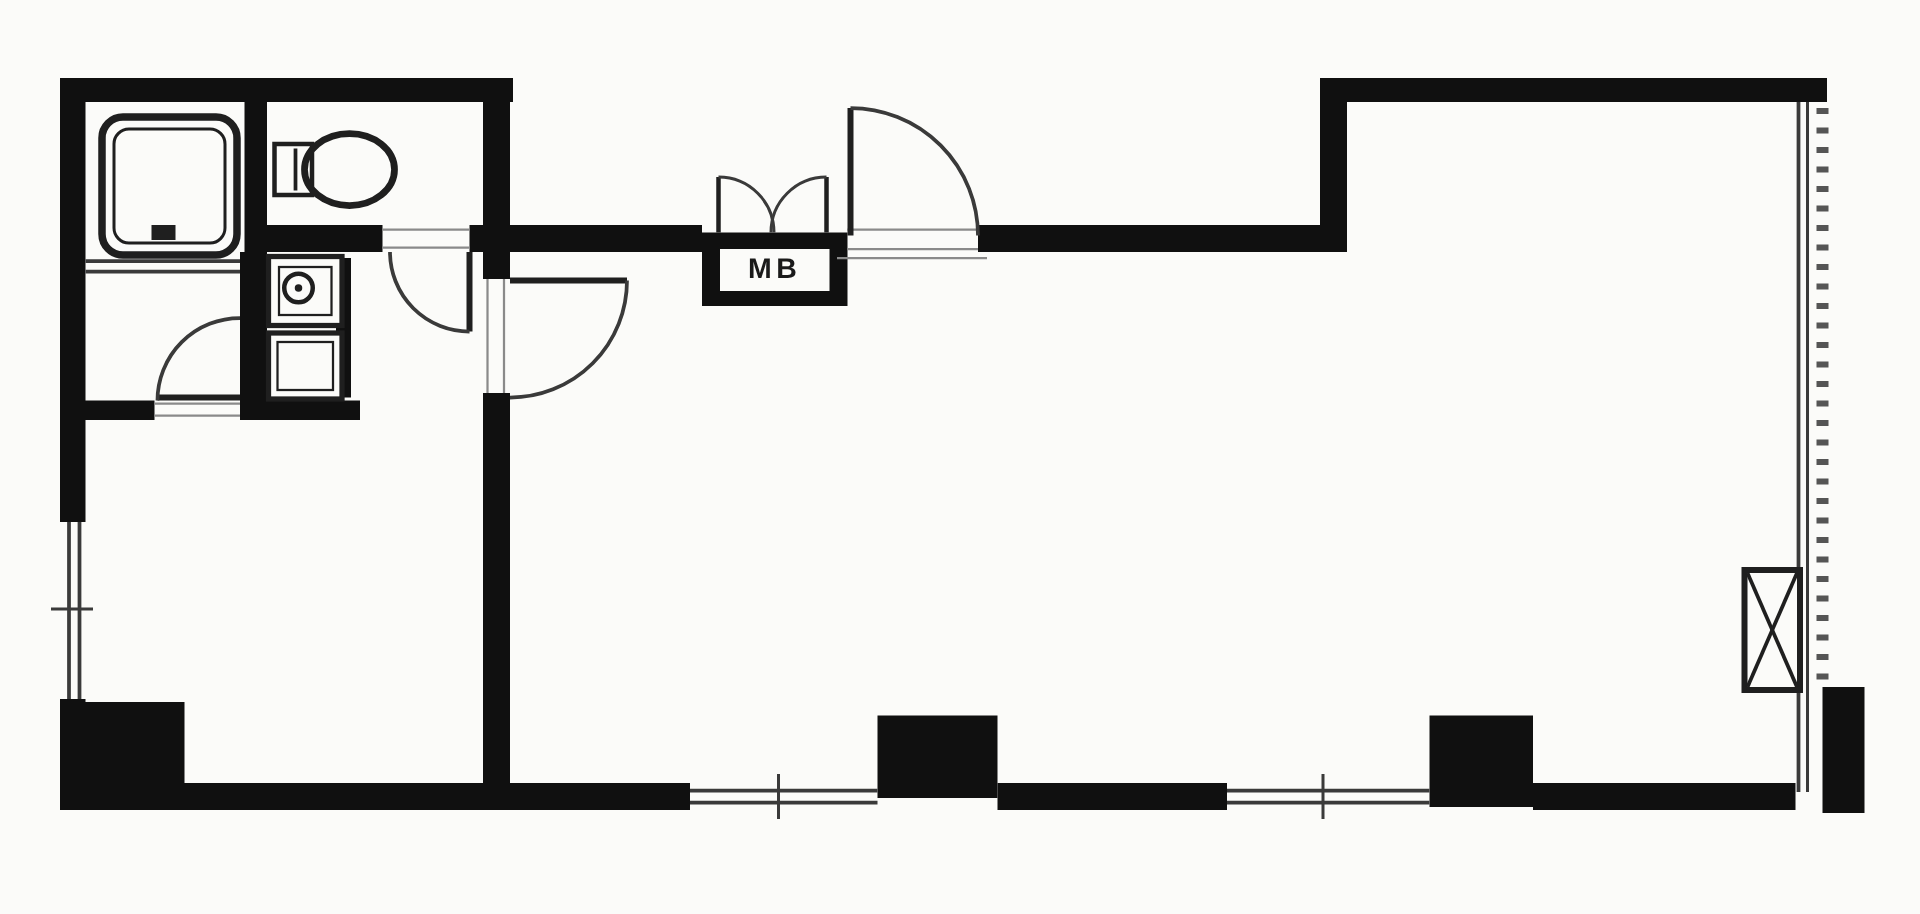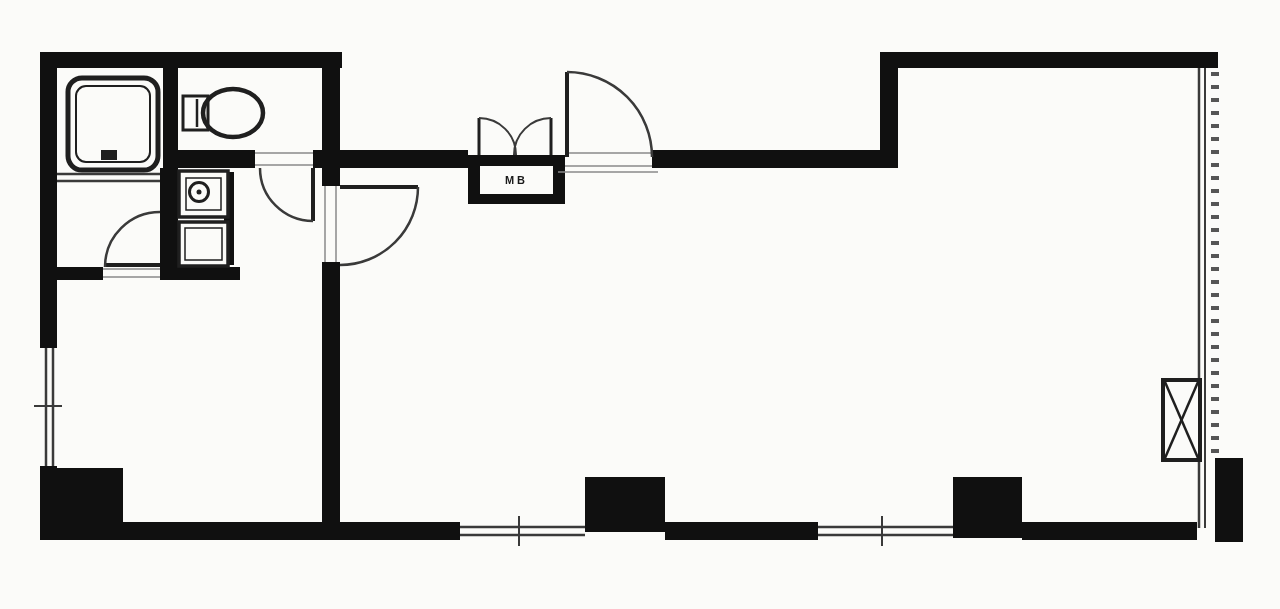--- a/index.html
+++ b/index.html
@@ -1,20 +1,20 @@
 <!DOCTYPE html>
 <html><head>
 <meta charset="utf-8">
 <style>
   html,body{margin:0;padding:0;background:#fbfbf9;}
   #canvas{position:relative;width:1280px;height:609px;background:#fbfbf9;overflow:hidden;
           font-family:"Liberation Sans",sans-serif;}
   #plan-svg{position:absolute;left:0;top:0;}
   .overlay-label{position:absolute;display:flex;align-items:center;justify-content:center;
-          font-weight:bold;font-size:11px;letter-spacing:3px;color:#1a1a1a;}
+          font-weight:bold;font-size:19px;letter-spacing:3px;color:#1a1a1a;}
 </style>
 </head>
 <body>
 
 <div id="canvas">
   <svg id="plan-svg" width="1280" height="609" viewBox="0 0 1280 609">
       <rect x="40" y="52" width="302" height="16" fill="#101010"></rect>
       <rect x="880" y="52" width="338" height="16" fill="#101010"></rect>
       <rect x="40" y="52" width="17" height="296" fill="#101010"></rect>
       <rect x="40" y="466" width="17" height="74" fill="#101010"></rect>

